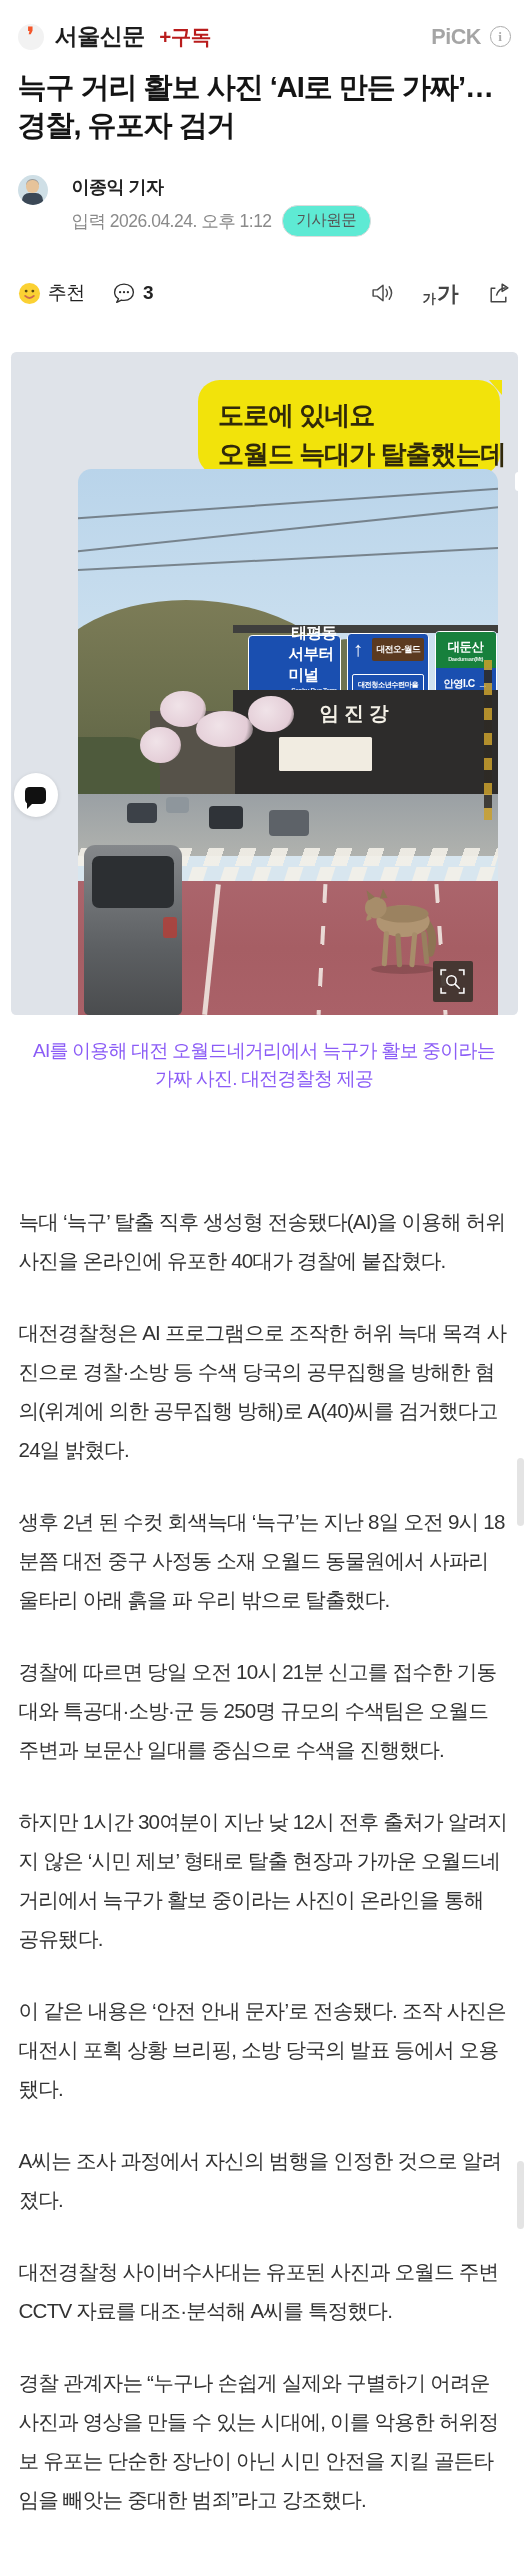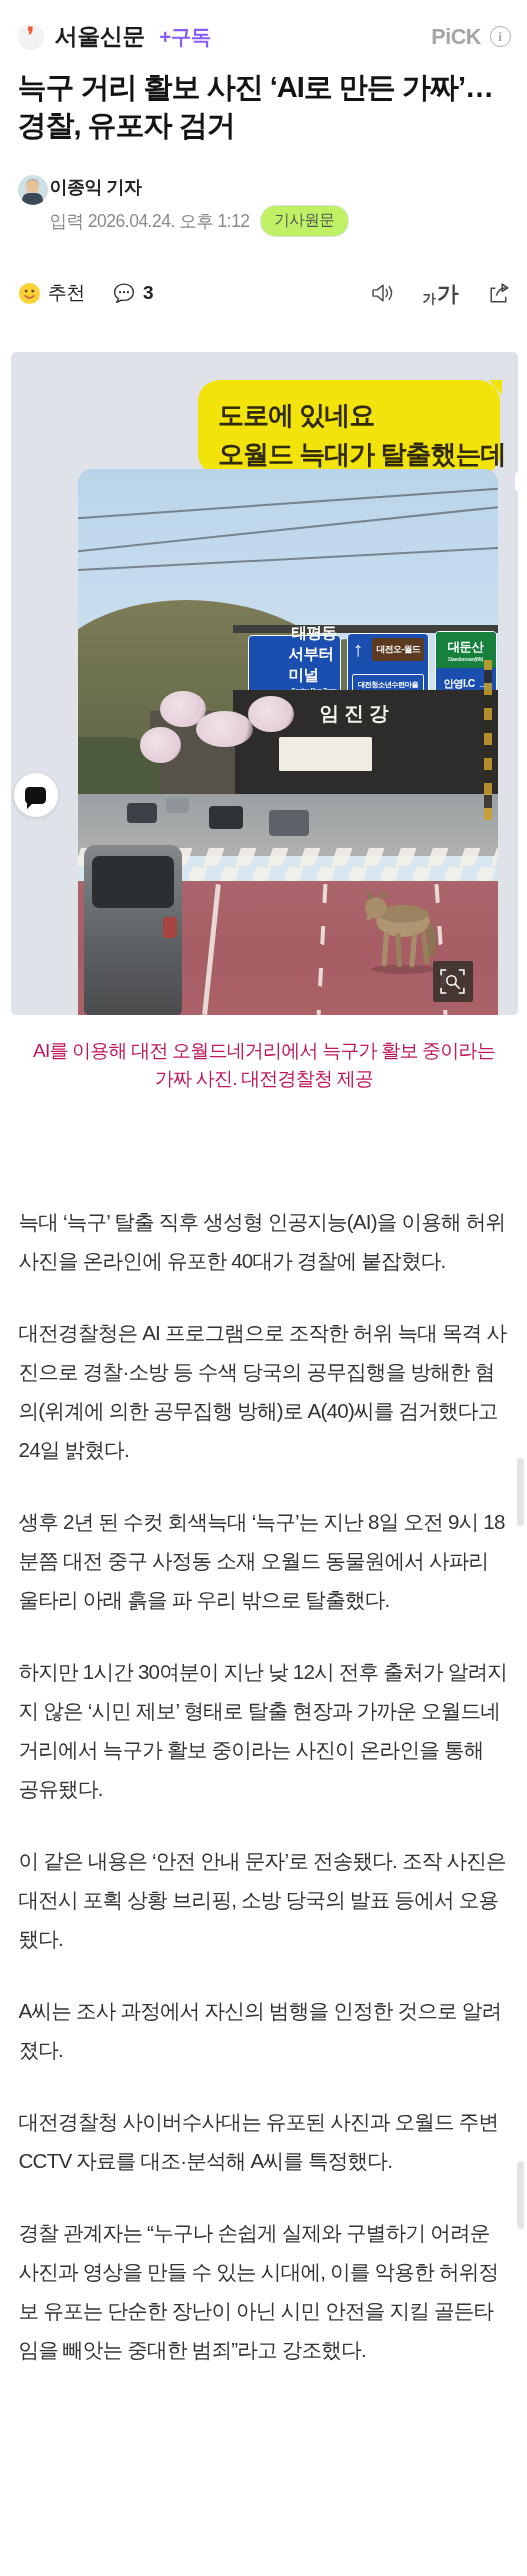--- a/index.html
+++ b/index.html
@@ -5,39 +5,39 @@
   * { margin:0; padding:0; box-sizing:border-box; }
   html,body { background:#ffffff; }
   body { font-family:"Liberation Sans","DejaVu Sans",sans-serif; color:#333; }
   .page { position:relative; width:528px; height:2912px; background:#fff; overflow:hidden; margin:0 auto; }
 
   
   .press-row { display:flex; align-items:center; margin:20.6px 17.5px 0; height:32px; }
   .press-logo { width:26px; height:26px; border-radius:50%; background:#f2f2f2; display:flex; align-items:center; justify-content:center; }
   .press-logo span { color:#f4562a; font-size:20.6px; font-weight:bold; line-height:1; transform:translateY(-1px); font-family:"Liberation Serif","DejaVu Serif",serif; }
   .press-name { font-size:23px; font-weight:800; color:#1d1d1d; margin-left:11.3px; letter-spacing:-0.5px; }
-  .subscribe { font-size:20.6px; font-weight:700; color:#8b5cf6; margin-left:14.4px; letter-spacing:-0.5px; background:none; border:none; cursor:pointer; font-family:inherit; }
+  .subscribe { font-size:20.6px; font-weight:700; color:#b91c1c; margin-left:14.4px; letter-spacing:-0.5px; background:none; border:none; cursor:pointer; font-family:inherit; }
   .pick-wrap { margin-left:auto; display:flex; align-items:center; gap:9px; }
   .pick-label { font-size:21.6px; font-weight:800; color:#a5a5a5; letter-spacing:-0.5px; }
   .info-icon { width:20.6px; height:20.6px; border:1.5px solid #ababab; border-radius:50%; color:#ababab; display:flex; align-items:center; justify-content:center; font-size:13.4px; font-weight:700; font-family:"Liberation Serif","DejaVu Serif",serif; background:none; cursor:pointer; }
 
   
   .title { margin:15.5px 17.5px 0; width:493px; font-size:29px; line-height:1.32; font-weight:800; color:#141414; letter-spacing:-1px; word-break:keep-all; }
 
   
   .byline { display:flex; margin:30px 17.5px 0; }
   .avatar { width:30px; height:30px; border-radius:50%; overflow:hidden; background:#cfdfe6; position:relative; flex:0 0 auto; }
   .avatar .head { position:absolute; left:8.8px; top:5.7px; width:12.4px; height:12.4px; border-radius:50%; background:#e6c39a; }
   .avatar .hair { position:absolute; left:8.2px; top:4.1px; width:13.4px; height:6.2px; border-radius:6.2px 6.2px 0 0; background:#9a9a9a; }
   .avatar .body { position:absolute; left:4.1px; top:18.5px; width:21.6px; height:13.4px; border-radius:7.2px 7.2px 0 0; background:#3b4856; }
-  .byline-text { margin-left:2px; }
+  .byline-text { margin-left:24px; }
   .reporter-name { font-size:18px; font-weight:700; color:#222; letter-spacing:-0.5px; }
   .date-row { display:flex; align-items:center; margin-top:6.2px; gap:10.3px; }
   .date { font-size:17.5px; color:#8a8a8a; letter-spacing:-0.5px; }
-  .orig-btn { font-size:15.5px; color:#555; border:1px solid #dcdcdc; border-radius:15.5px; padding:4.6px 13.4px; background:#bef264; cursor:pointer; font-family:inherit; letter-spacing:-0.5px; }
+  .orig-btn { font-size:15.5px; color:#555; border:1px solid #dcdcdc; border-radius:15.5px; padding:4.6px 13.4px; background:#5eead4; cursor:pointer; font-family:inherit; letter-spacing:-0.5px; }
 
   
   .actions { display:flex; align-items:center; margin:40px 17.5px 0; height:32px; }
   .smiley { width:23px; height:23px; flex:0 0 auto; }
   .action-label { font-size:19px; color:#222; margin-left:7.2px; letter-spacing:-0.5px; }
   .comment-btn { display:flex; align-items:center; margin-left:27px; gap:7.2px; background:none; border:none; cursor:pointer; font-family:inherit; }
   .comment-count { font-size:19px; font-weight:700; color:#222; }
   .right-tools { margin-left:auto; display:flex; align-items:center; gap:27px; }
   .tool-btn { background:none; border:none; cursor:pointer; display:flex; align-items:flex-end; font-family:inherit; }
   .tsize-small { font-size:13.4px; color:#444; font-weight:600; }
@@ -89,21 +89,21 @@
   .car-rear .win { position:absolute; left:8.2px; top:11.3px; right:8.2px; height:52px; background:#2c2f32; border-radius:7.2px; }
   .car-rear .light { position:absolute; right:5.2px; top:72px; width:13.4px; height:20.6px; background:#b3403a; border-radius:3.1px; opacity:.85; }
   .pole-stripe { position:absolute; right:5.2px; top:191px; width:8.2px; height:160px; background:repeating-linear-gradient(0deg,#caa02c 0 12.4px,#2e2a24 12.4px 25px); opacity:.85; }
   .wolf-wrap { position:absolute; left:281px; top:412px; width:88px; height:95px; }
   .bubble-badge { position:absolute; left:3.1px; top:421px; width:44px; height:44px; background:#fff; border-radius:50%; box-shadow:0 1px 4.1px rgba(0,0,0,.12); display:flex; align-items:center; justify-content:center; }
   .bubble-badge .bub { position:relative; width:21.6px; height:17px; background:#111; border-radius:4.6px; }
   .bubble-badge .bub::after { content:""; position:absolute; left:2.6px; bottom:-5.2px; border-top:6.2px solid #111; border-right:6.2px solid transparent; }
   .zoom-btn { position:absolute; right:25px; bottom:13.4px; width:40px; height:41px; background:rgba(62,52,46,.92); border-radius:2.1px; border:none; cursor:pointer; display:flex; align-items:center; justify-content:center; }
 
   
-  .caption { margin:21.6px auto 0; width:464px; font-size:19px; line-height:1.52; color:#be185d; text-align:center; letter-spacing:-0.8px; word-break:break-all; }
+  .caption { margin:21.6px auto 0; width:464px; font-size:19px; line-height:1.52; color:#8b5cf6; text-align:center; letter-spacing:-0.8px; word-break:break-all; }
 
   
   .article { margin:108px 18.5px 0; width:489px; }
   .article p { font-size:20.6px; line-height:39px; color:#333; letter-spacing:-0.8px; word-break:break-all; margin:0 0 33px; }
 
   
   .sb-thumb { position:absolute; right:4.1px; width:7.2px; border-radius:4.1px; background:#e4e4e4; }
 </style>
 </head>
 <body>
@@ -280,23 +280,24 @@
     </div>
 
     <div class="bubble-badge">
       <div class="bub"></div>
     </div>
   </figure>
 
   <figcaption class="caption">AI를 이용해 대전 오월드네거리에서 늑구가 활보 중이라는 가짜 사진. 대전경찰청 제공</figcaption>
 
   <div class="article">
-    <p>늑대 ‘늑구’ 탈출 직후 생성형 인공지능(AI)을 이용해 허위 사진을 온라인에 유포한 40대가 경찰에 붙잡혔다.</p>
+    <p>늑대 ‘늑구’ 탈출 직후 생성형 전송됐다(AI)을 이용해 허위 사진을 온라인에 유포한 40대가 경찰에 붙잡혔다.</p>
     <p>대전경찰청은 AI 프로그램으로 조작한 허위 늑대 목격 사진으로 경찰·소방 등 수색 당국의 공무집행을 방해한 혐의(위계에 의한 공무집행 방해)로 A(40)씨를 검거했다고 24일 밝혔다.</p>
     <p>생후 2년 된 수컷 회색늑대 ‘늑구’는 지난 8일 오전 9시 18분쯤 대전 중구 사정동 소재 오월드 동물원에서 사파리 울타리 아래 흙을 파 우리 밖으로 탈출했다.</p>
+    <p>경찰에 따르면 당일 오전 10시 21분 신고를 접수한 기동대와 특공대·소방·군 등 250명 규모의 수색팀은 오월드 주변과 보문산 일대를 중심으로 수색을 진행했다.</p>
     <p>하지만 1시간 30여분이 지난 낮 12시 전후 출처가 알려지지 않은 ‘시민 제보’ 형태로 탈출 현장과 가까운 오월드네거리에서 늑구가 활보 중이라는 사진이 온라인을 통해 공유됐다.</p>
     <p>이 같은 내용은 ‘안전 안내 문자’로 전송됐다. 조작 사진은 대전시 포획 상황 브리핑, 소방 당국의 발표 등에서 오용됐다.</p>
     <p>A씨는 조사 과정에서 자신의 범행을 인정한 것으로 알려졌다.</p>
     <p>대전경찰청 사이버수사대는 유포된 사진과 오월드 주변 CCTV 자료를 대조·분석해 A씨를 특정했다.</p>
     <p>경찰 관계자는 “누구나 손쉽게 실제와 구별하기 어려운 사진과 영상을 만들 수 있는 시대에, 이를 악용한 허위정보 유포는 단순한 장난이 아닌 시민 안전을 지킬 골든타임을 빼앗는 중대한 범죄”라고 강조했다.</p>
 
   </div>
 
   <div class="sb-thumb" style="top:1458px; height:68px;"></div>
   <div class="sb-thumb" style="top:2161px; height:68px;"></div>

